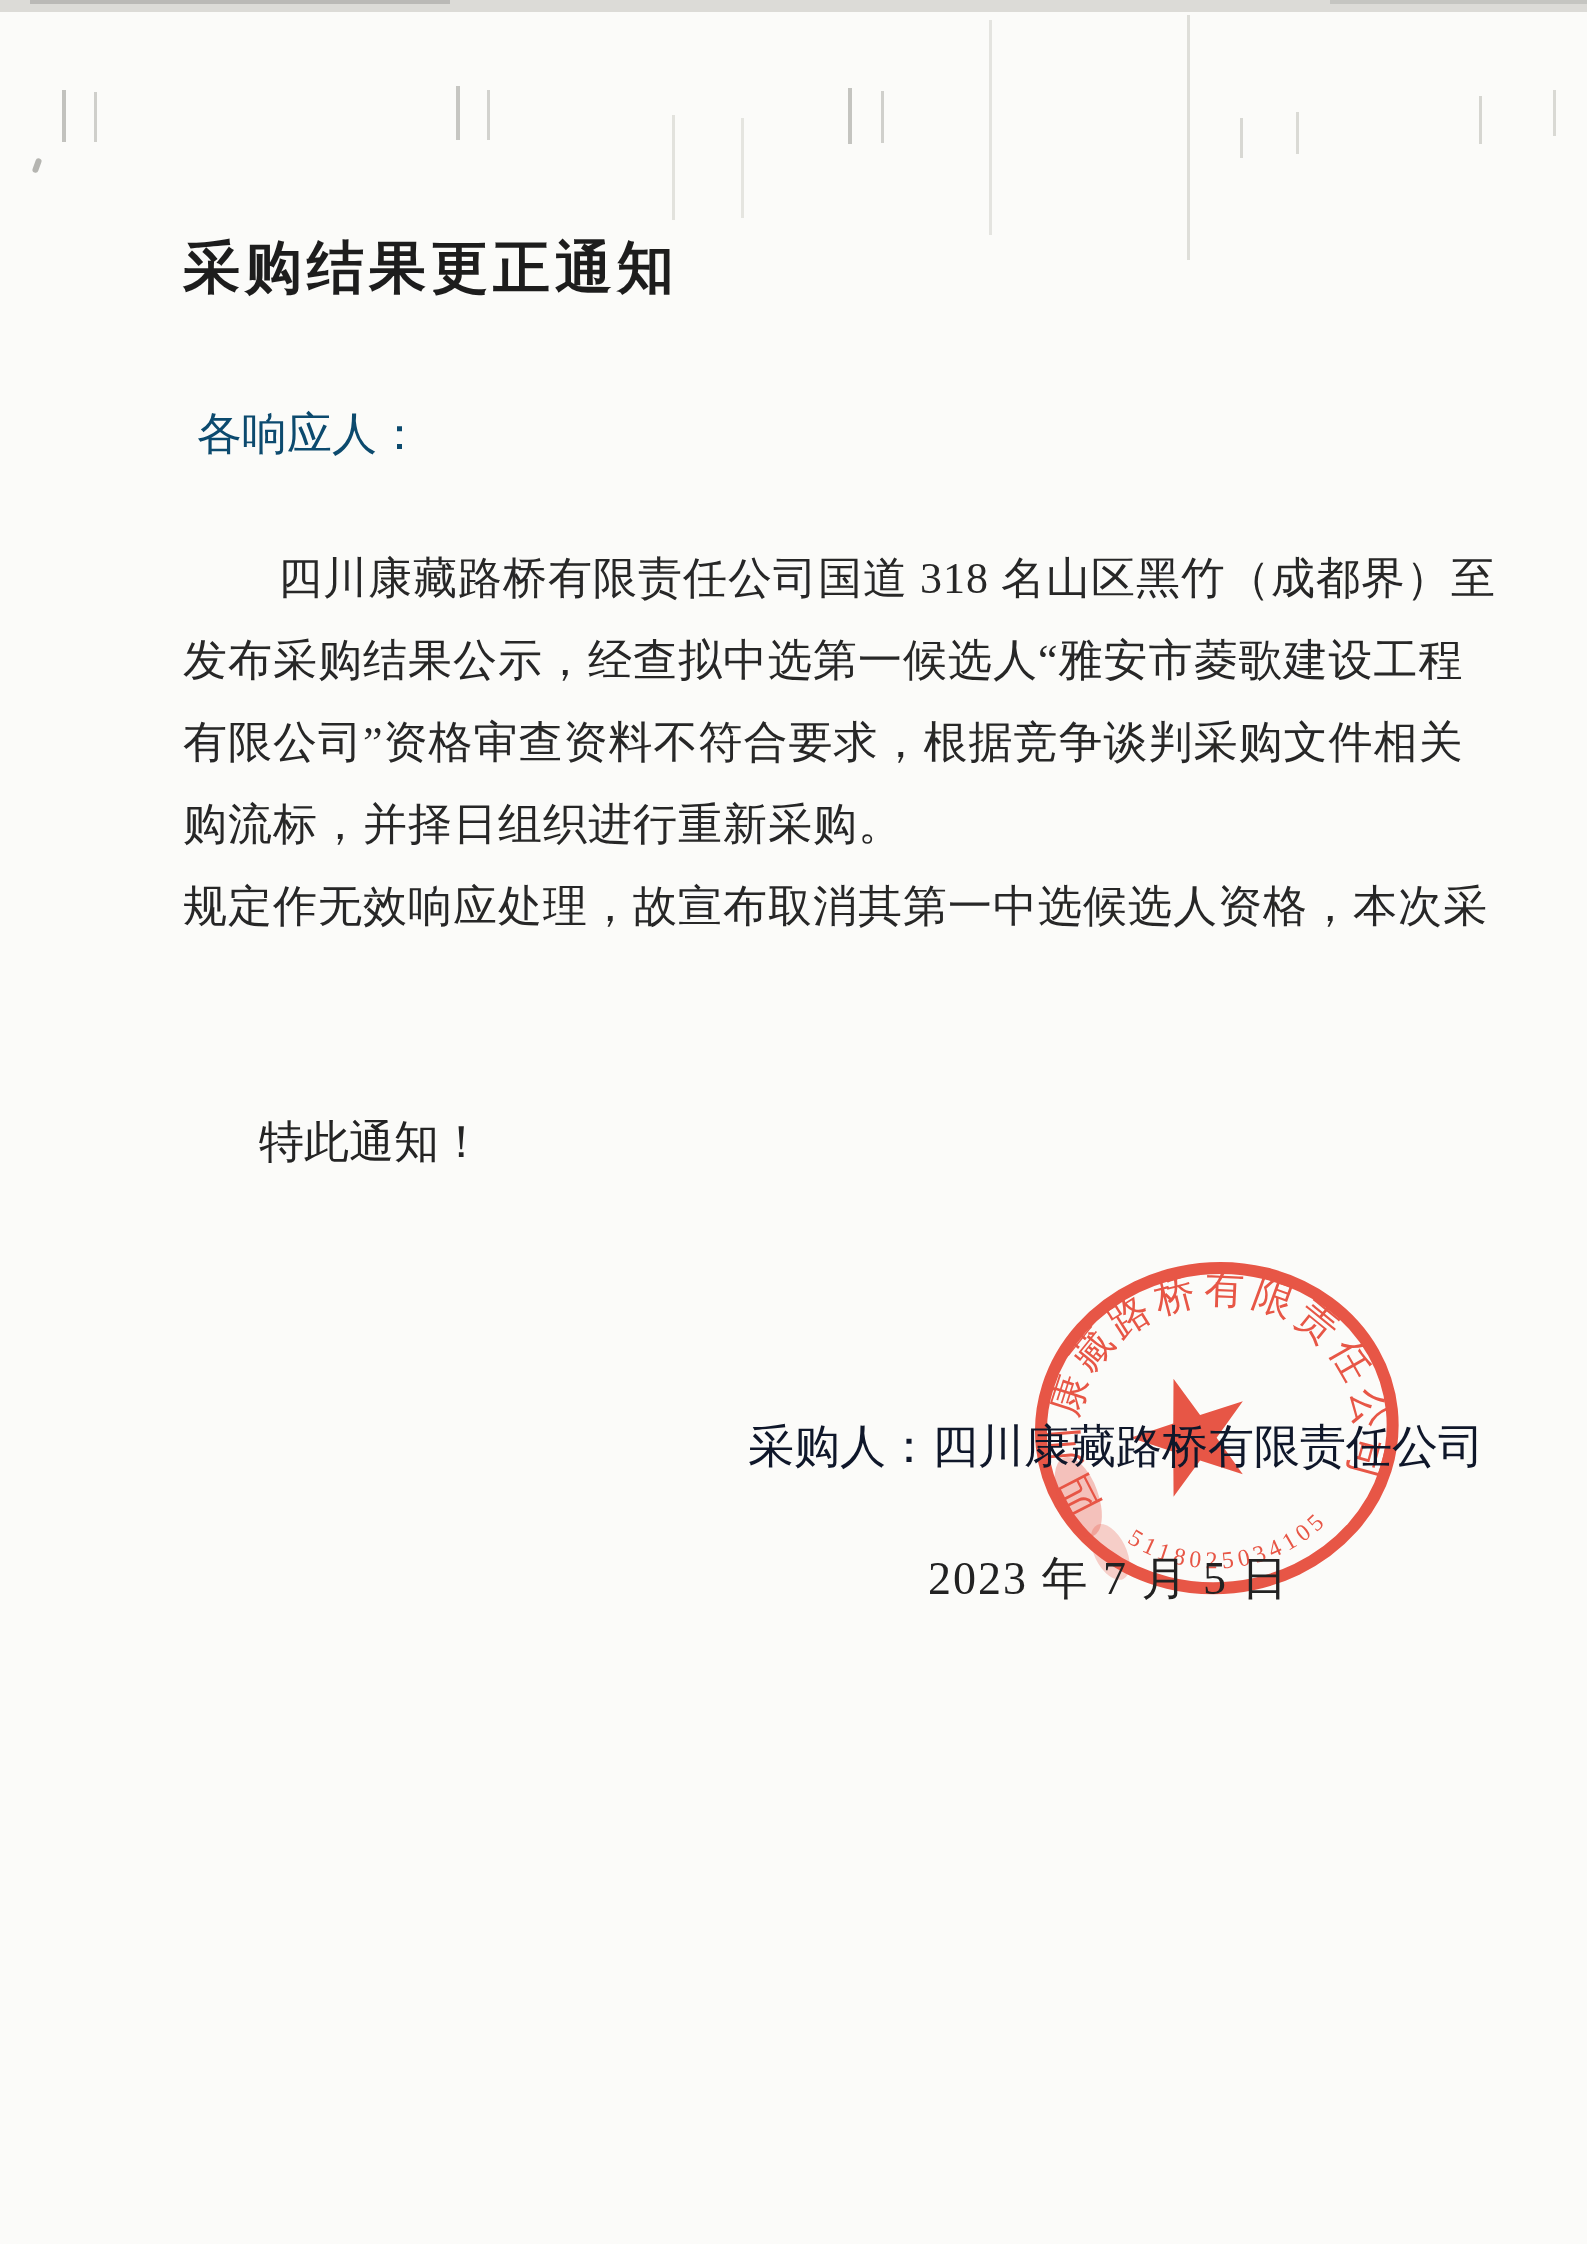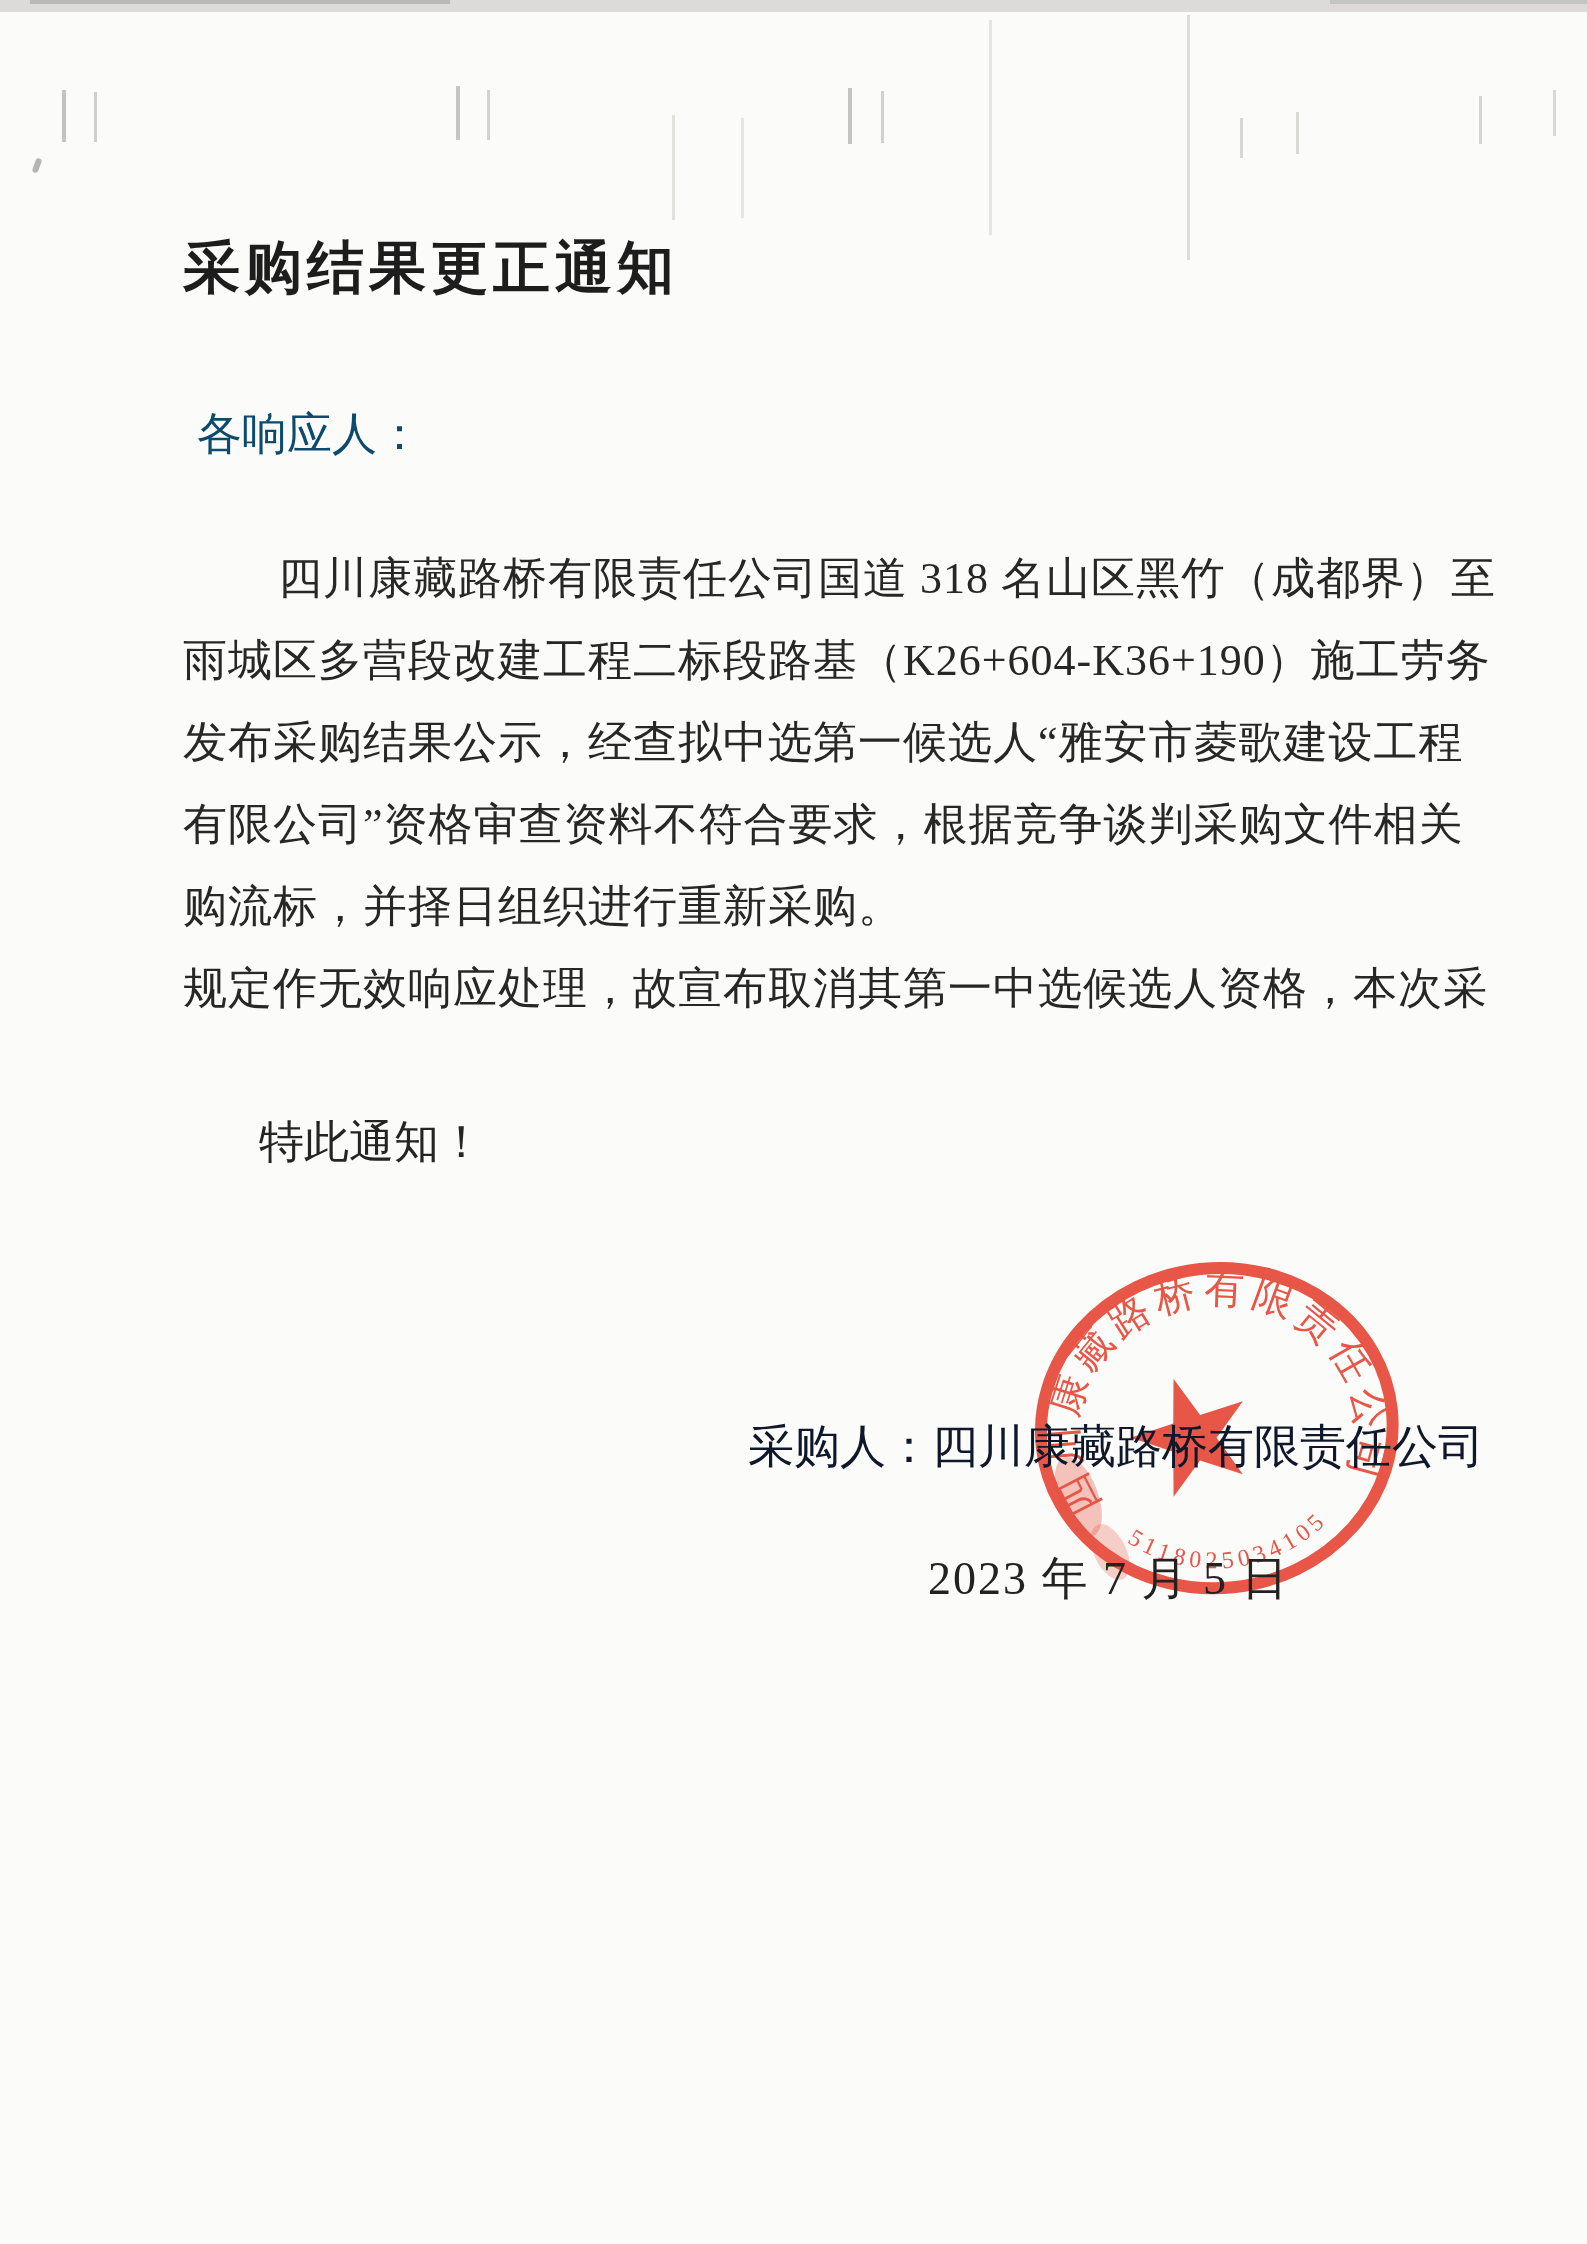--- a/index.html
+++ b/index.html
@@ -113,21 +113,20 @@
     <ellipse class="ink" cx="74" cy="286" rx="16" ry="30" opacity="0.28" transform="rotate(-20 74 286)"></ellipse>
   </svg>
 
   <div class="content">
     <div class="doc-title">采购结果更正通知</div>
 
     <div class="salutation">各响应人：</div>
 
     <div class="para">
       <div class="body-line indent">四川康藏路桥有限责任公司国道 318 名山区黑竹（成都界）至</div>
-      <div class="body-line">雨城区多营段改建工程二标段路基（K26+604-K36+190）施工劳务</div>
       <div class="body-line">发布采购结果公示，经查拟中选第一候选人“雅安市菱歌建设工程</div>
       <div class="body-line">有限公司”资格审查资料不符合要求，根据竞争谈判采购文件相关</div>
       <div class="body-line">购流标，并择日组织进行重新采购。</div>
       <div class="body-line">规定作无效响应处理，故宣布取消其第一中选候选人资格，本次采</div>
     </div>
 
     <div class="closing">特此通知！</div>
   </div>
 
   <div class="signature">采购人：四川康藏路桥有限责任公司</div>

